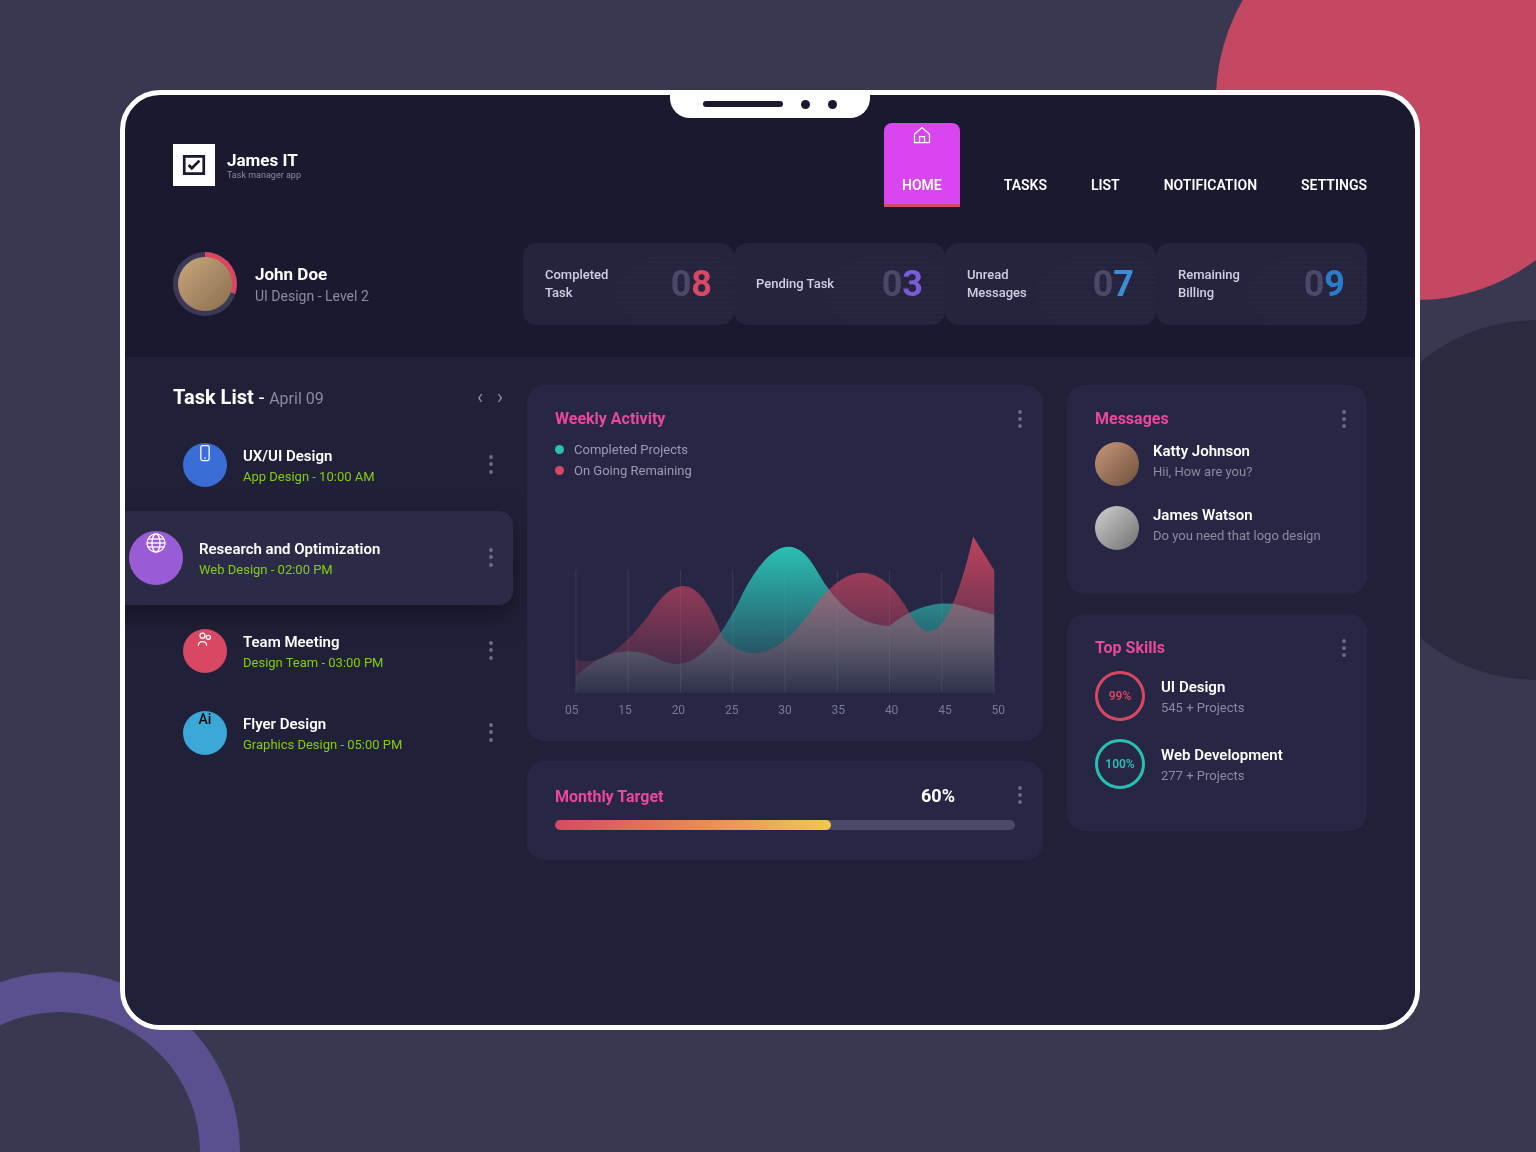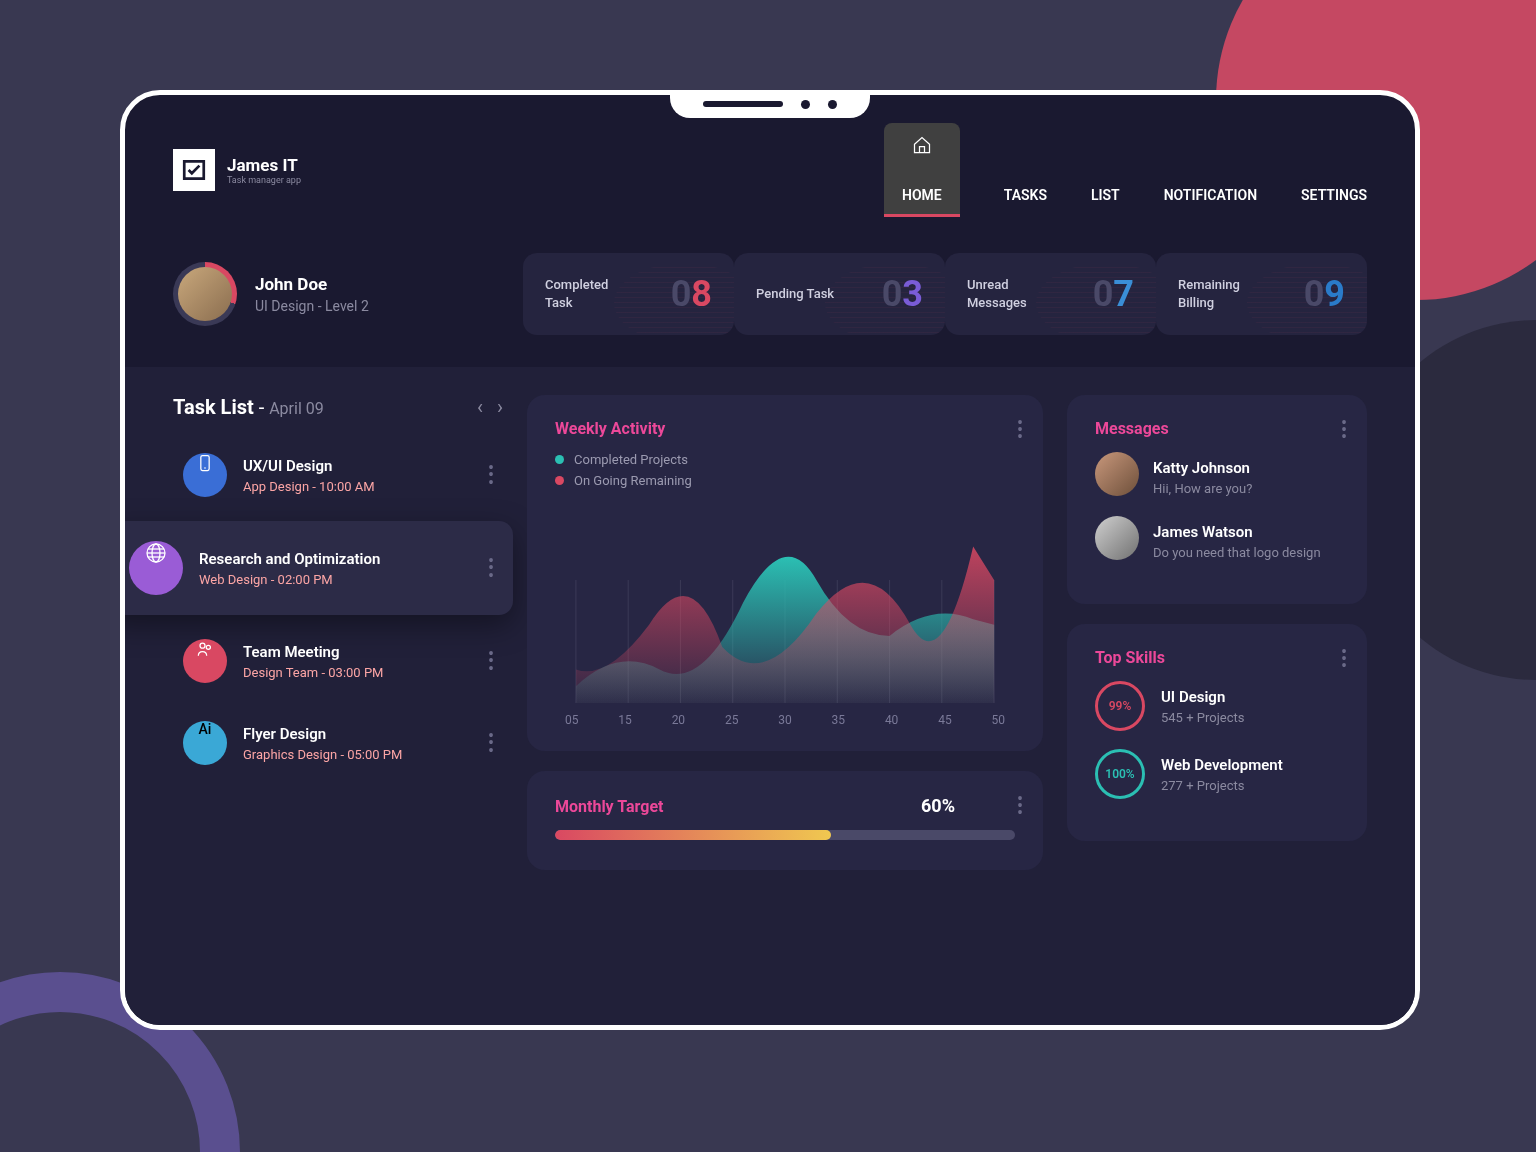--- a/index.html
+++ b/index.html
@@ -76,22 +76,22 @@
   font-weight: 600;
   cursor: pointer;
   padding-bottom: 14px;
   position: relative;
   display: flex;
   flex-direction: column;
   align-items: center;
   gap: 8px;
 }
 .nav-item.active {
-  background: #404040;
-  padding: 12px 18px 14px;
+  background: #d946ef;
+  padding: 2px 18px 14px;
   border-radius: 8px 8px 0 0;
   gap: 32px;
 }
 .nav-item.active::after {
   content: '';
   position: absolute;
   bottom: 0; left: 0; right: 0;
   height: 3px;
   background: #d94862;
 }
@@ -173,21 +173,21 @@
 .task-icon {
   width: 44px; height: 44px;
   border-radius: 50%;
   display: flex; justify-content: center;
   color: #000000;
   flex-shrink: 0;
 }
 .task-item.active .task-icon { width: 54px; height: 54px; }
 .task-body { flex: 1; }
 .task-name { color: #fff; font-size: 15px; font-weight: 600; }
-.task-sub { color: #fca5a5; font-size: 13px; margin-top: 4px; }
+.task-sub { color: #84cc16; font-size: 13px; margin-top: 4px; }
 .task-more { color: #6a6988; font-size: 18px; cursor: pointer; letter-spacing: -1px; line-height: 0.4; }
 .task-more span { display: block; }
 .mid-col { display: flex; flex-direction: column; gap: 20px; }
 .card {
   background: #272644;
   border-radius: 18px;
   padding: 24px 28px;
   position: relative;
 }
 .card-title { color: #ec4899; font-size: 16px; font-weight: 700; margin-bottom: 14px; }
@@ -199,21 +199,21 @@
 .chart { position: relative; height: 190px; }
 .chart svg { width: 100%; height: 100%; }
 .chart-axis { display: flex; justify-content: space-between; padding: 0 10px; margin-top: 10px; }
 .chart-axis span { color: #7a7998; font-size: 12px; }
 .target-card { padding: 24px 28px 30px; }
 .target-row { display: flex; align-items: baseline; gap: 24px; }
 .target-pct { color: #fff; font-size: 18px; font-weight: 700; margin-left: auto; margin-right: 60px; }
 .progress { height: 10px; background: #4a4968; border-radius: 5px; margin-top: 14px; overflow: hidden; }
 .progress-fill { height: 100%; background: linear-gradient(90deg, #d94862, #f0c850); border-radius: 5px; }
 .right-col { display: flex; flex-direction: column; gap: 20px; }
-.msg-item { display: flex; gap: 14px; align-items: flex-end; margin-bottom: 20px; }
+.msg-item { display: flex; gap: 14px; align-items: flex-start; margin-bottom: 20px; }
 .msg-avatar { width: 44px; height: 44px; border-radius: 50%; flex-shrink: 0; }
 .msg-name { color: #fff; font-size: 15px; font-weight: 600; }
 .msg-text { color: #8b8aa0; font-size: 13px; margin-top: 4px; }
 .skill-item { display: flex; gap: 16px; align-items: center; margin-bottom: 18px; }
 .skill-ring {
   width: 50px; height: 50px;
   border-radius: 50%;
   display: flex; align-items: center; justify-content: center;
   font-size: 12px; font-weight: 600;
   flex-shrink: 0;

